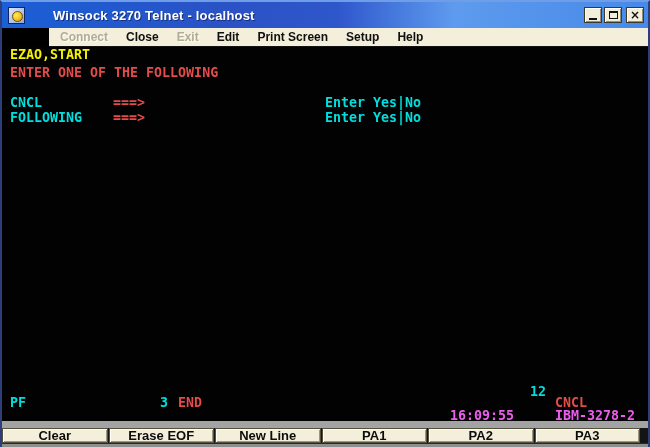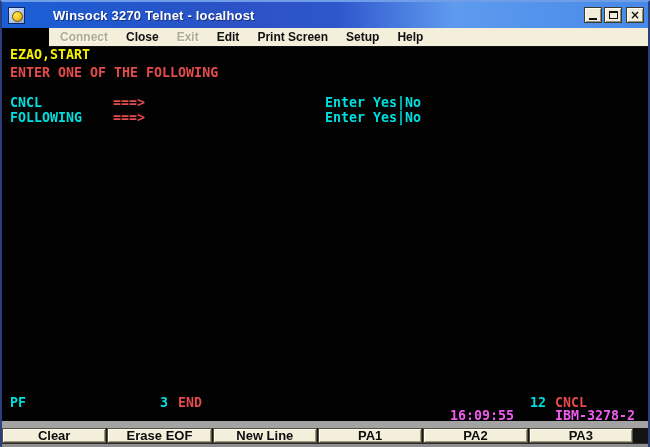--- a/index.html
+++ b/index.html
@@ -90,21 +90,21 @@
   .key-btn{
     flex:1 1 0;
     background:#f3efdb;
     border:1px solid #55513f;
     box-shadow:inset 1px 1px 0 #fffef4, inset -1px -1px 0 #9b9780;
     margin-right:1px;
     display:flex; align-items:center; justify-content:center;
     font-size:13px; font-weight:bold; color:#0c0c0c;
     cursor:pointer; white-space:nowrap;
   }
-  .key-btn:last-child{ margin-right:15px; }
+  .key-btn:last-child{ margin-right:8px; }
 
   .bottom-strip{
     flex:0 0 4px; height:4px;
     background:#8e8e8e;
     border-top:1px solid #2a2a2a;
   }
 </style>
 </head>
 <body>
 
@@ -146,21 +146,21 @@
     <span class="run r" style="left:111px; top:48px;">===&gt;</span>
     <span class="run c" style="left:323px; top:48px;">Enter Yes|No</span>
 
     <span class="run c" style="left:8px; top:63px;">FOLLOWING</span>
     <span class="run r" style="left:111px; top:63px;">===&gt;</span>
     <span class="run c" style="left:323px; top:63px;">Enter Yes|No</span>
 
     <span class="run c" style="left:8px; top:348px;">PF</span>
     <span class="run c" style="left:158px; top:348px;">3</span>
     <span class="run r" style="left:176px; top:348px;">END</span>
-    <span class="run c" style="left:528px; top:348px;">12</span>
+    <span class="run c" style="left:528px; top:337px;">12</span>
     <span class="run r" style="left:553px; top:348px;">CNCL</span>
 
     <span class="run m" style="left:448px; top:361px;">16:09:55</span>
     <span class="run m" style="left:553px; top:361px;">IBM-3278-2</span>
   </div>
 
   <div class="buttonbar">
     <div class="key-btn">Clear</div>
     <div class="key-btn">Erase EOF</div>
     <div class="key-btn">New Line</div>

